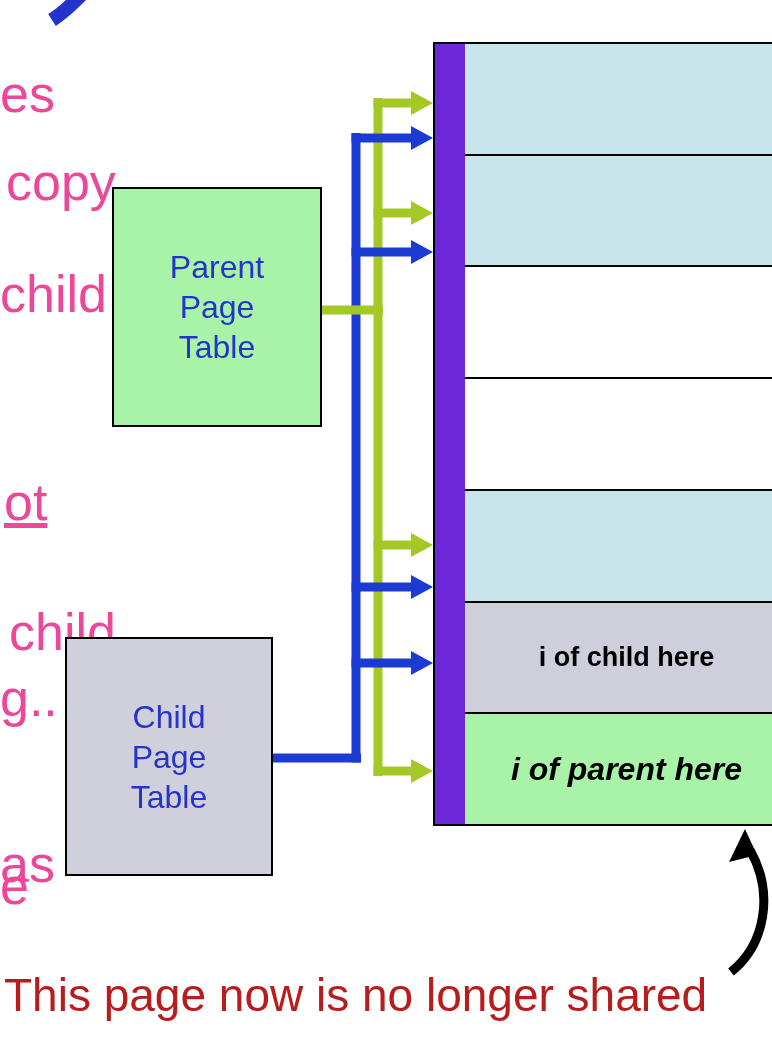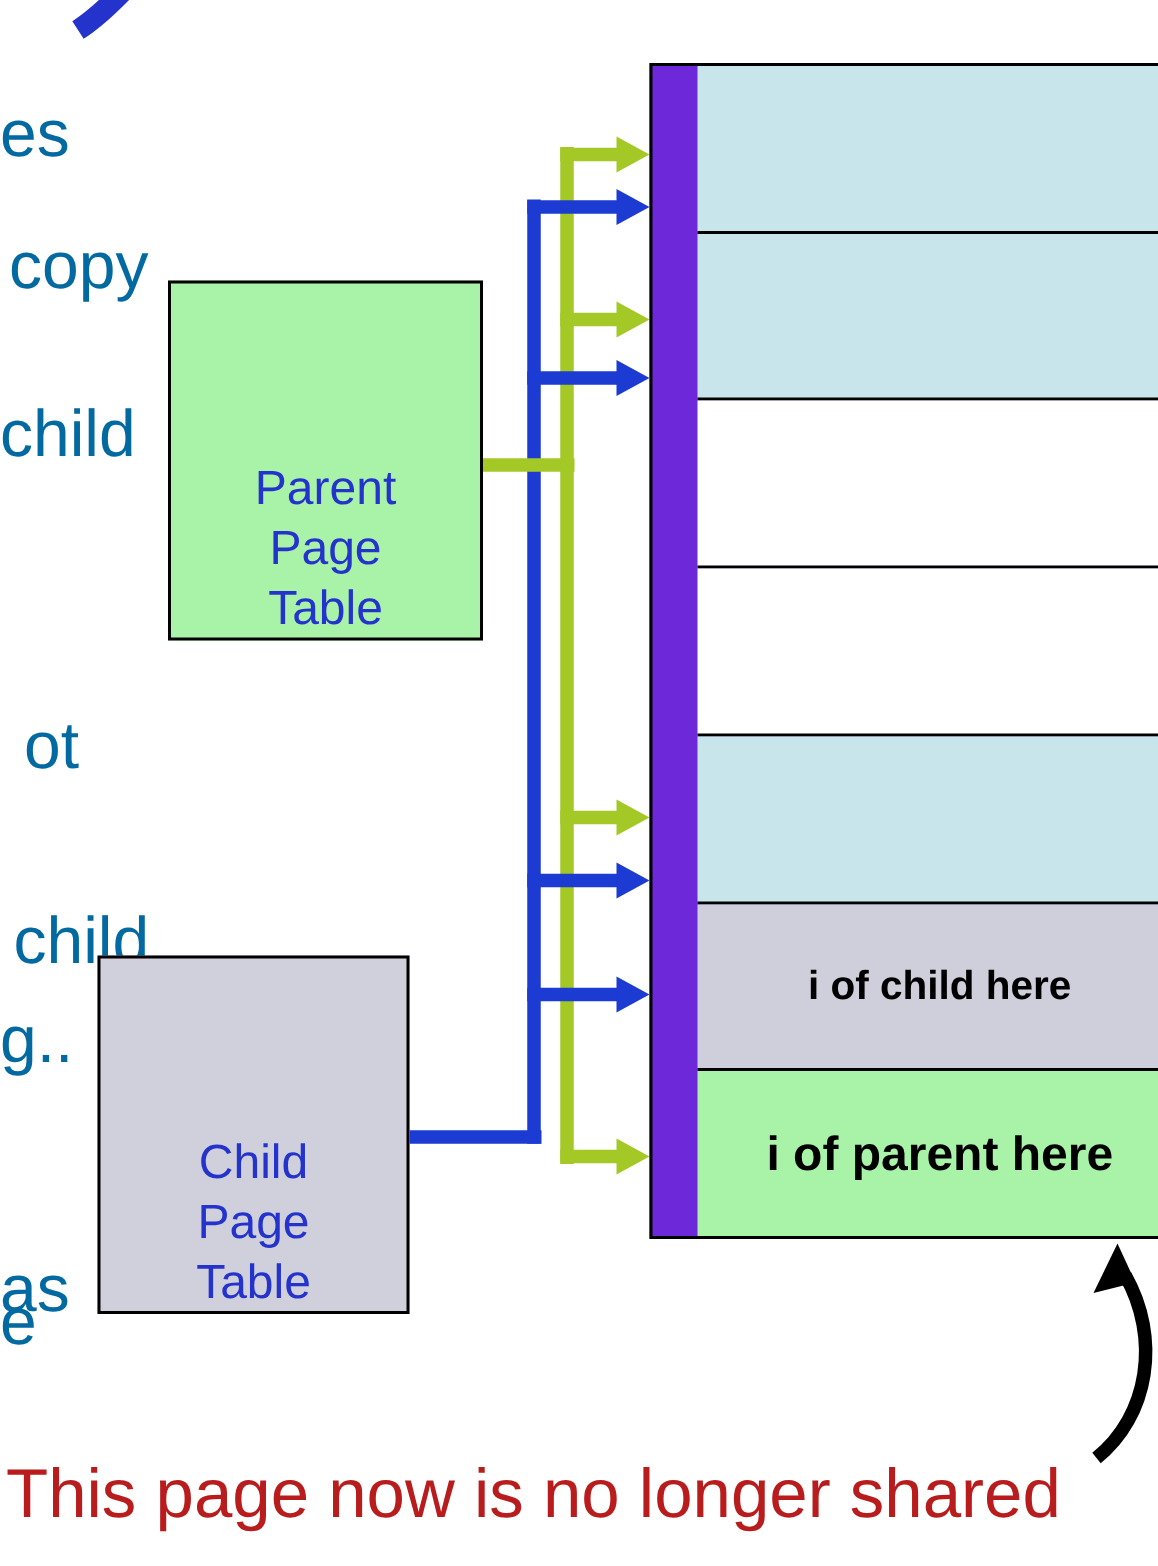--- a/index.html
+++ b/index.html
@@ -3,44 +3,44 @@
 <meta charset="utf-8">
 <style>
   html,body{margin:0;padding:0;background:#fff;}
   .canvas{
     position:relative;width:772px;height:1044px;background:#fff;overflow:hidden;
     font-family:"Liberation Sans",sans-serif;
   }
   svg.overlay{position:absolute;left:0;top:0;width:772px;height:1044px;}
   
   .fragment{
-    position:absolute;color:#0369a1;font-size:44px;line-height:1;white-space:nowrap;
+    position:absolute;color:#ec4899;font-size:52px;line-height:1;white-space:nowrap;
   }
   
   .table-box{
     position:absolute;border:2px solid #000;box-sizing:border-box;
-    display:flex;flex-direction:column;align-items:center;justify-content:flex-end;
+    display:flex;flex-direction:column;align-items:center;justify-content:center;
     color:#2433cb;font-size:32px;line-height:1.25;text-align:center;
   }
   .parent-box{left:112px;top:187px;width:210px;height:240px;background:#a9f3a9;}
   .child-box{left:65px;top:637px;width:208px;height:239px;background:#d0cfdc;}
   
   .memory-column{
     position:absolute;left:433px;top:42px;width:357px;height:784px;
     border:2px solid #000;box-sizing:border-box;display:flex;flex-direction:column;background:#6d28d9;padding-left:30px;
   }
   .frame{flex:1 1 0;display:flex;align-items:center;justify-content:center;box-sizing:border-box;}
   .frame:not(:last-child){border-bottom:2px solid #000;}
   .f-shared{background:#c7e5ea;}
   .f-free{background:#ffffff;}
   .f-child{background:#cfcedb;}
   .f-parent{background:#a9f3a9;}
   .frame-label{font-weight:bold;color:#000;}
   .f-child .frame-label{font-size:27px;}
-  .f-parent .frame-label{font-size:32px;}
+  .f-parent .frame-label{font-size:32px;font-style:italic;}
   
   .caption{
     position:absolute;left:4px;top:972px;width:768px;color:#b91c1c;
     font-size:46px;line-height:1;white-space:nowrap;
   }
 </style>
 </head>
 <body>
 
 <div class="canvas">
@@ -83,21 +83,21 @@
     <g>
       <path d="M 731 972 C 766 944 774 892 750 850" stroke="#000" stroke-width="9" fill="none"></path>
       <polygon points="745,829 729,862 757,855" fill="#000"></polygon>
     </g>
   </svg>
 
   <div id="left-fragments">
       <div class="fragment" style="left: 0px; top: 68px;">es</div>
       <div class="fragment" style="left: 6px; top: 133px; margin-top: 23px;">copy</div>
       <div class="fragment" style="left: 0px; top: 268px;">child</div>
-      <div class="fragment" style="left: 16px; top: 476px;">ot</div>
+      <div class="fragment" style="left: 4px; top: 476px; text-decoration: underline;">ot</div>
       <div class="fragment" style="left: 9px; top: 606px;">child</div>
       <div class="fragment" style="left: 0px; top: 672px;">g..</div>
       <div class="fragment" style="left: 0px; top: 838px;">as</div>
       <div class="fragment" style="left: 0px; top: 860px;">e</div>
     </div>
 
   <div class="table-box parent-box">
     <div>Parent</div>
     <div>Page</div>
     <div>Table</div>

